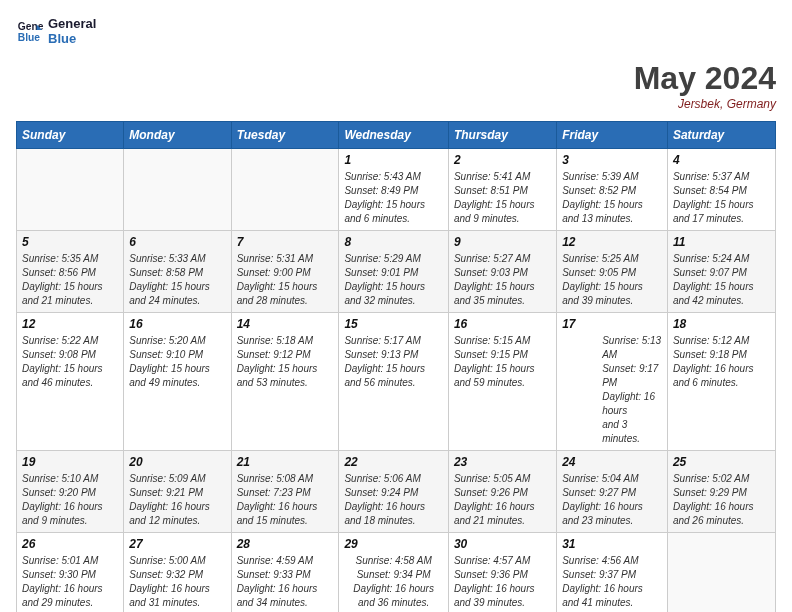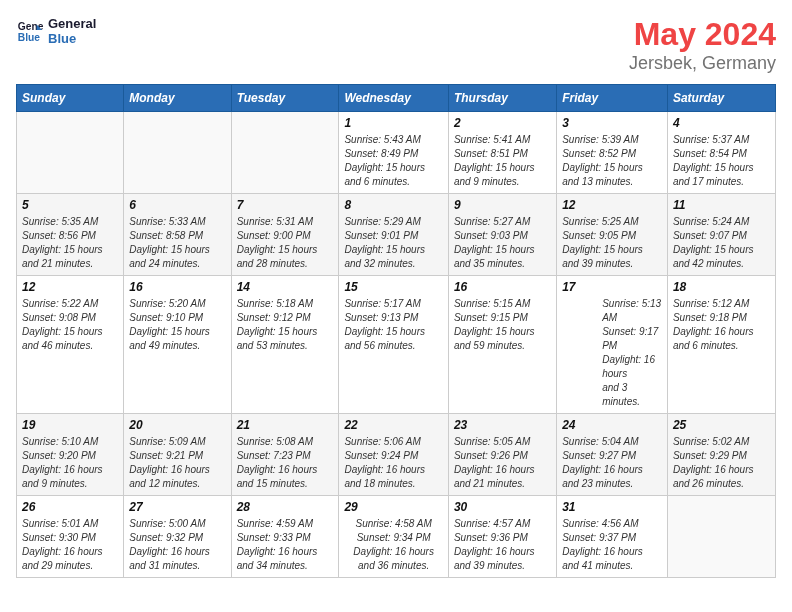--- a/index.html
+++ b/index.html
@@ -24,25 +24,27 @@
     .logo-icon {
       width: 28px;
       height: 28px;
     }
     .title-block {
       text-align: right;
     }
     .month-year {
       font-size: 32px;
       font-weight: bold;
-      color: #ef4444;
+      color: #404040;
+      margin-top: 44px;
     }
     .location {
-      font-size: 18px;
-      color: #737373;
+      font-size: 12px;
+      color: #7f1d1d;
+      font-style: italic;
     }
     table {
       width: 100%;
       border-collapse: collapse;
       font-size: 11px;
       font-style: italic;
     }
     thead th {
       background-color: #2a6db5;
       color: #fff;

